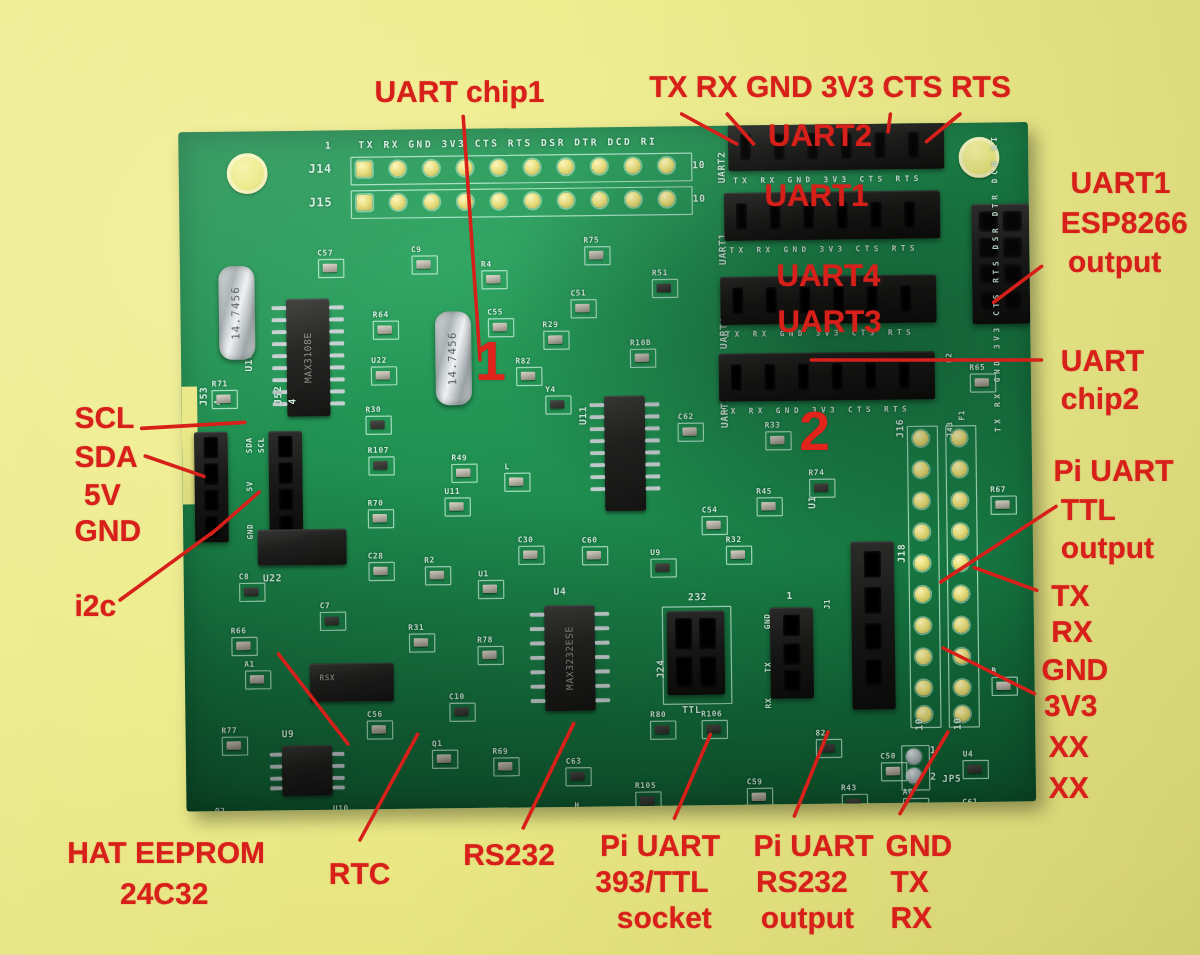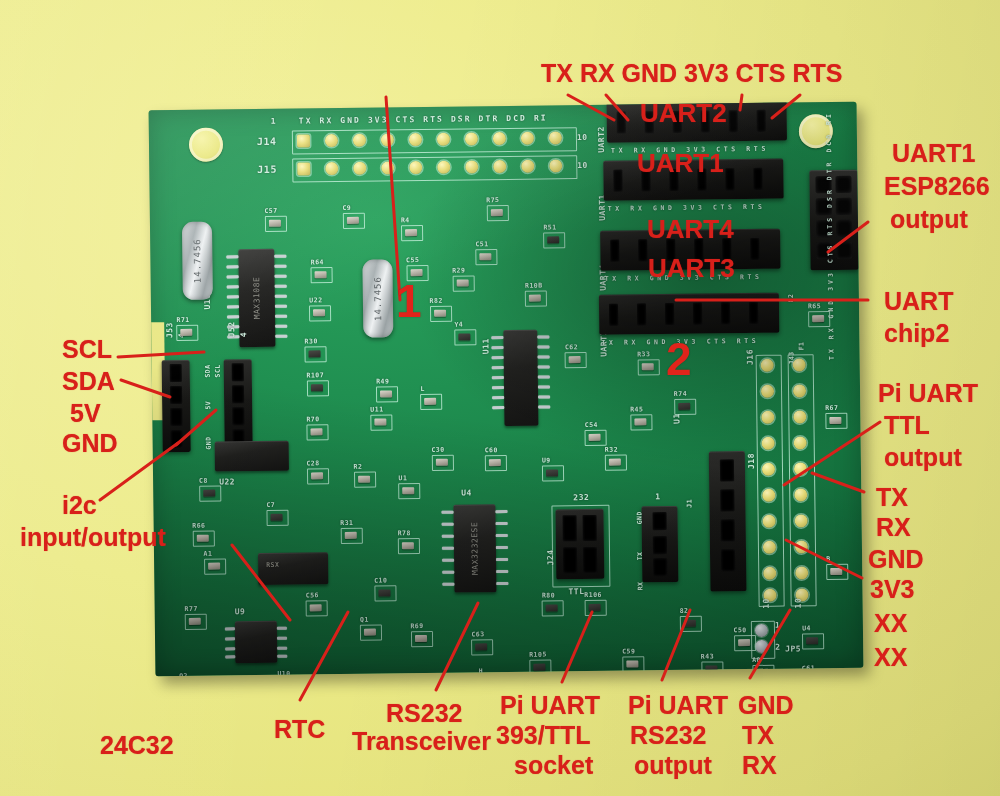--- a/index.html
+++ b/index.html
@@ -665,20 +665,21 @@
       <path d="M436 690 L478 603"></path>
 
       <path d="M562 682 L592 612"></path>
 
       <path d="M662 680 L690 610"></path>
 
       <path d="M750 678 L790 610"></path>
     </g>
   </svg>
 
+  <div class="anno" style="left:312px;top:64px;font-size:25px;">UART chip1</div>
 
   <div class="anno" style="left:541px;top:60px;font-size:25px;">TX RX GND 3V3 CTS RTS</div>
 
   <div class="anno" style="left:640px;top:100px;font-size:26px;">UART2</div>
   <div class="anno" style="left:637px;top:150px;font-size:26px;">UART1</div>
   <div class="anno" style="left:647px;top:216px;font-size:26px;">UART4</div>
   <div class="anno" style="left:648px;top:255px;font-size:26px;">UART3</div>
 
   <div class="anno" style="left:892px;top:140px;font-size:25px;">UART1</div>
   <div class="anno" style="left:884px;top:173px;font-size:25px;">ESP8266</div>
@@ -688,39 +689,38 @@
   <div class="anno" style="left:884px;top:320px;font-size:25px;">chip2</div>
 
   <div class="bignum" style="left:396px;top:278px;">1</div>
   <div class="bignum" style="left:666px;top:336px;">2</div>
 
   <div class="anno" style="left:62px;top:336px;font-size:25px;">SCL</div>
   <div class="anno" style="left:62px;top:368px;font-size:25px;">SDA</div>
   <div class="anno" style="left:70px;top:400px;font-size:25px;">5V</div>
   <div class="anno" style="left:62px;top:430px;font-size:25px;">GND</div>
   <div class="anno" style="left:62px;top:492px;font-size:25px;">i2c</div>
-  <div class="anno" style="left:20px;top:524px;font-size:25px;">input/output</div>
 
   <div class="anno" style="left:878px;top:380px;font-size:25px;">Pi UART</div>
   <div class="anno" style="left:884px;top:412px;font-size:25px;">TTL</div>
   <div class="anno" style="left:884px;top:444px;font-size:25px;">output</div>
 
   <div class="anno" style="left:876px;top:484px;font-size:25px;">TX</div>
   <div class="anno" style="left:876px;top:514px;font-size:25px;">RX</div>
   <div class="anno" style="left:868px;top:546px;font-size:25px;">GND</div>
   <div class="anno" style="left:870px;top:576px;font-size:25px;">3V3</div>
   <div class="anno" style="left:874px;top:610px;font-size:25px;">XX</div>
   <div class="anno" style="left:874px;top:644px;font-size:25px;">XX</div>
 
+  <div class="anno" style="left:56px;top:698px;font-size:25px;">HAT EEPROM</div>
   <div class="anno" style="left:100px;top:732px;font-size:25px;">24C32</div>
 
   <div class="anno" style="left:274px;top:716px;font-size:25px;">RTC</div>
 
   <div class="anno" style="left:386px;top:700px;font-size:25px;">RS232</div>
-  <div class="anno" style="left:352px;top:728px;font-size:25px;">Transceiver</div>
 
   <div class="anno" style="left:500px;top:692px;font-size:25px;">Pi UART</div>
   <div class="anno" style="left:496px;top:722px;font-size:25px;">393/TTL</div>
   <div class="anno" style="left:514px;top:752px;font-size:25px;">socket</div>
 
   <div class="anno" style="left:628px;top:692px;font-size:25px;">Pi UART</div>
   <div class="anno" style="left:630px;top:722px;font-size:25px;">RS232</div>
   <div class="anno" style="left:634px;top:752px;font-size:25px;">output</div>
 
   <div class="anno" style="left:738px;top:692px;font-size:25px;">GND</div>

